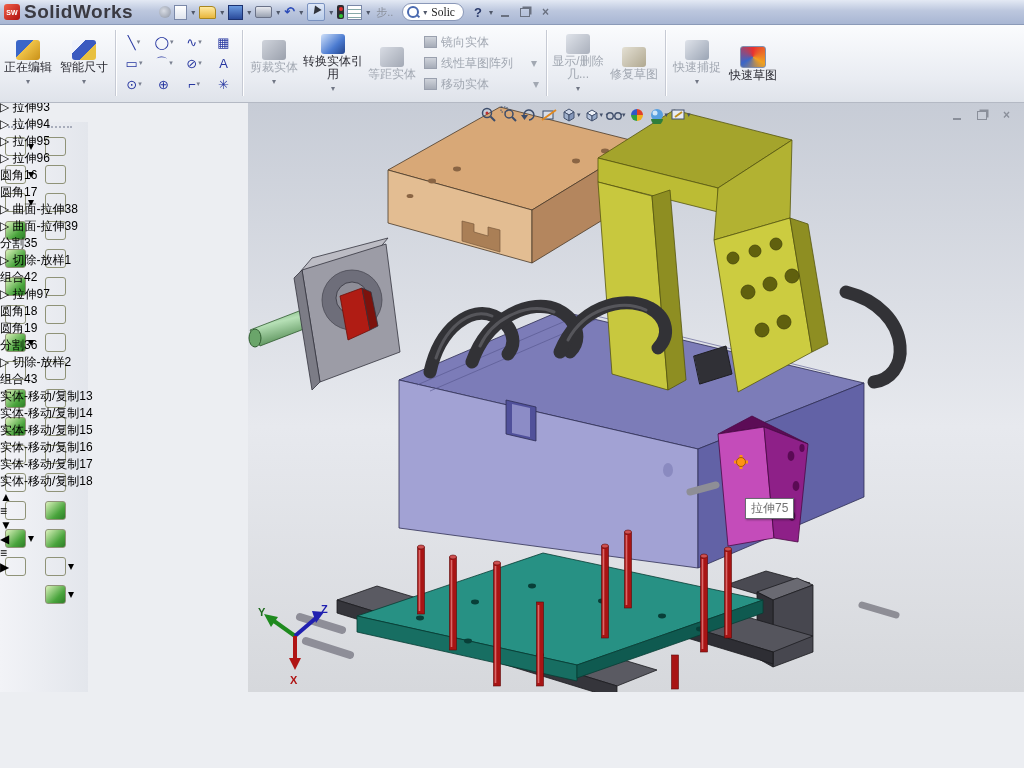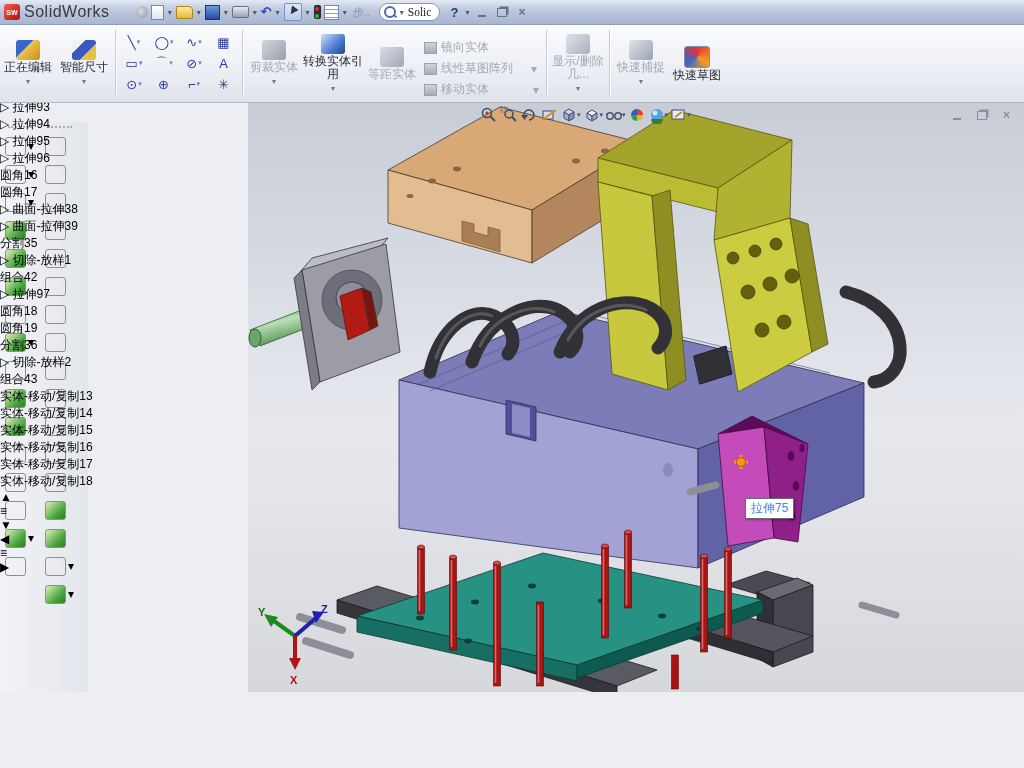--- a/index.html
+++ b/index.html
@@ -7,21 +7,21 @@
   #root{position:relative;width:1024px;height:768px;background:#eceef2;}
   .abs{position:absolute;}
 
   
   #titlebar{left:0;top:0;width:1024px;height:24px;
     background:linear-gradient(#e3e9f4,#bcc7de 45%,#a8b6d3);
     border-bottom:1px solid #8b9ab8;display:flex;align-items:center;z-index:40;}
   #swcube{width:16px;height:16px;margin:0 4px 0 4px;border-radius:3px;
     background:linear-gradient(135deg,#f06048,#b01010);color:#fff;font-size:7px;font-weight:bold;
     display:flex;align-items:center;justify-content:center;}
-  #apptitle{font-size:16px;font-weight:normal;color:#3a3a42;letter-spacing:.5px;margin-right:14px;}
+  #apptitle{font-size:19px;font-weight:bold;color:#3a3a42;letter-spacing:.5px;margin-right:14px;}
   .menu{padding:3px 9px;color:#15151a;font-size:12.5px;cursor:default;}
   #tbicons{display:flex;align-items:center;margin-left:12px;gap:3px;}
   .ti16{width:16px;height:14px;border-radius:2px;display:inline-block;}
   .caret{font-size:8px;color:#50586a;margin:0 1px;}
   .i-pin{background:radial-gradient(circle at 40% 40%,#d8dce4,#8a92a2);border-radius:50%;width:12px;height:12px;}
   .i-new{background:linear-gradient(#ffffff,#dfe4ee);border:1px solid #7a88a8;width:11px;height:13px;}
   .i-open{background:linear-gradient(#ffe9a0,#e8b63c);border:1px solid #a88620;width:15px;height:11px;border-radius:1px 4px 1px 1px;}
   .i-save{background:linear-gradient(#6a9ae0,#2a4a9a);border:1px solid #1c3270;width:13px;height:13px;}
   .i-print{background:linear-gradient(#e8eaf0,#9aa2b2);border:1px solid #6a7288;width:15px;height:10px;border-radius:2px;}
   .i-undo{color:#2a4ab8;font-size:13px;font-weight:bold;line-height:14px;}
@@ -56,21 +56,21 @@
   .bi-convert{background:linear-gradient(135deg,#cfe0fa,#4a7ad0 60%,#24448a);}
   .bi-offset{background:linear-gradient(135deg,#d8dce4,#a2a8b4);}
   .bi-show{background:linear-gradient(135deg,#dfe3ea,#aab0bc);}
   .bi-repair{background:linear-gradient(135deg,#e4e0d4,#b0a890);}
   .bi-snap{background:linear-gradient(135deg,#dfe3ea,#9aa4b4);}
   .bi-rapid{background:conic-gradient(#e83030,#f0a020,#3a66c8,#e83030);border:1px solid #8090b0;}
   .vsep{width:1px;background:#c6cad4;box-shadow:1px 0 0 #fff;margin:6px 3px;}
   .egrid{display:grid;grid-template-columns:repeat(4,30px);grid-auto-rows:21px;align-content:center;}
   .ecell{display:flex;align-items:center;justify-content:center;color:#2636a0;font-size:13px;gap:1px;}
   .ecell .ddn{font-size:7px;color:#7a8090;}
-  .trio{display:flex;flex-direction:column;justify-content:flex-end;gap:4px;color:#a2a8b2;padding:4px 4px;}
+  .trio{display:flex;flex-direction:column;justify-content:center;gap:4px;color:#a2a8b2;padding:16px 4px;}
   .trio .row{display:flex;align-items:center;gap:4px;}
   .mic{width:11px;height:10px;background:linear-gradient(#cfd3db,#a6acb8);border:1px solid #9aa0ae;display:inline-block;}
   #watermark{right:8px;top:26px;font-family:"DejaVu Serif",serif;font-style:italic;font-weight:bold;
     font-size:66px;color:#ccd3e0;z-index:38;line-height:60px;}
 
   
   #tabstrip{left:0;top:102px;width:362px;height:20px;background:#c6c3bb;z-index:30;
     display:flex;align-items:flex-end;padding-left:2px;box-sizing:border-box;}
   .ctab{padding:2px 11px 3px;margin-right:1px;font-size:12.5px;color:#26262c;
     background:linear-gradient(#e9e7e1,#cdc9c0);border:1px solid #8f8c84;border-bottom:none;
@@ -82,21 +82,21 @@
     background:linear-gradient(#c7ccd6,#e7e9ee 55%,#d6d8dc);}
   #model{position:absolute;left:0;top:0;}
   #headsup{position:absolute;left:232px;top:2px;height:22px;display:flex;align-items:center;gap:2px;z-index:5;}
   .hic{display:flex;align-items:center;}
   .hic .ddn{font-size:7px;color:#44506a;margin-left:-1px;}
   #vwinbtns{position:absolute;left:700px;top:6px;display:flex;gap:8px;z-index:6;align-items:center;}
   #vwinbtns .winbtn{color:#8a8f9a;}
   #vwinbtns .wmin,#vwinbtns .wres{border-color:#8a8f9a;box-shadow:2px -2px 0 -0.5px #8a8f9a;}
   #vwinbtns .wmin{box-shadow:none;}
   #tooltip{position:absolute;left:497px;top:396px;background:#ffffff;border:1px solid #6a6a72;
-    padding:1px 5px;font-size:12px;color:#3b82f6;z-index:8;box-shadow:1px 1px 2px rgba(0,0,0,.35);}
+    padding:1px 5px;font-size:12px;color:#737373;z-index:8;box-shadow:1px 1px 2px rgba(0,0,0,.35);}
 
   
   #leftbars{left:0;top:122px;width:88px;height:570px;background:linear-gradient(90deg,#f2f3f7,#e3e6ec);}
   .lcol{position:absolute;top:2px;width:36px;}
   .lcol::before{content:"";display:block;height:2px;border-top:2px dotted #a8adbb;margin:2px 6px 6px;}
   #colA{left:2px;} #colB{left:42px;}
   .lbtn{display:flex;align-items:center;height:20px;margin:0 0 8px 3px;gap:2px;}
   .lic{width:19px;height:17px;border-radius:3px;border:1px solid #8f9378;display:inline-block;}
   .lic[data-t="g"]{background:linear-gradient(135deg,#dbf2bc,#49a43c 65%,#2e7e28);}
   .lic[data-t="y"]{background:linear-gradient(135deg,#fff2b2,#eec22e 65%,#c69612;}
@@ -951,20 +951,24 @@
         <span>移动实体</span>
           <span class="ddn" style="margin-left:40px">▾</span>
       </span>
     </div>
     <div class="vsep"></div>
     <div class="cb dis">
       <span class="bicon bi-show"></span>
       <span>显示/删除几...</span>
         <span class="ddn">▾</span>
     </div>
+    <div class="cb dis">
+      <span class="bicon bi-repair"></span>
+      <span>修复草图</span>
+    </div>
     <div class="vsep"></div>
     <div class="cb dis">
       <span class="bicon bi-snap"></span>
       <span>快速捕捉</span>
         <span class="ddn">▾</span>
     </div>
     <div class="cb">
       <span class="bicon bi-rapid"></span>
       <span>快速草图</span>
     </div>

